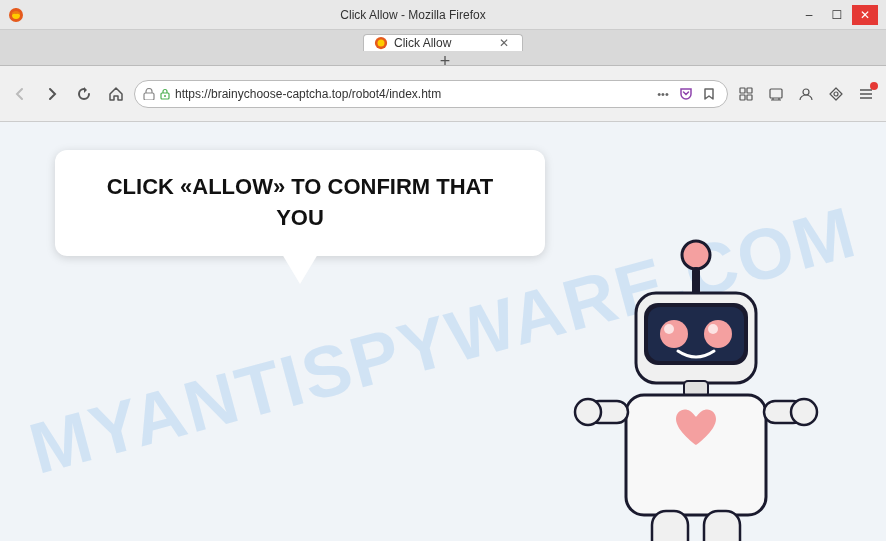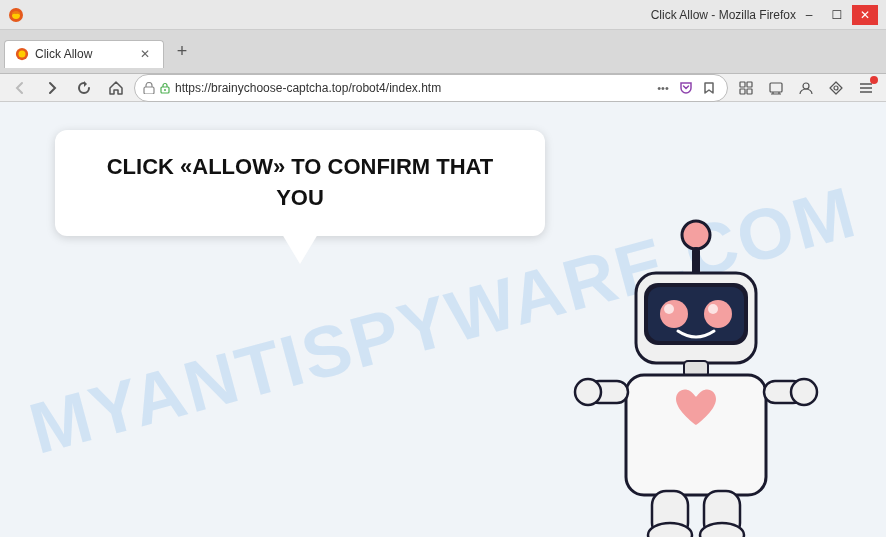--- a/index.html
+++ b/index.html
@@ -22,21 +22,21 @@
       user-select: none;
     }
     .title-bar-icon {
       width: 16px;
       height: 16px;
       margin-right: 6px;
       flex-shrink: 0;
     }
     .title-bar-text {
       flex: 1;
-      text-align: right;
+      text-align: center;
       font-size: 12px;
       color: #333;
     }
     .title-bar-controls {
       display: flex;
       gap: 2px;
     }
     .title-bar-btn {
       width: 26px;
       height: 20px;
@@ -52,23 +52,24 @@
     .title-bar-btn.close {
       background: #e53935;
       color: #fff;
     }
 
     
     .tab-bar {
       display: flex;
       align-items: center;
       background: #d9d9d9;
-      height: 44px;
+      height: 36px;
       padding: 0 4px;
       border-bottom: 1px solid #bbb;
+      flex-direction: column;
     }
     .tab {
       display: flex;
       align-items: center;
       background: #fff;
       height: 28px;
       padding: 0 10px;
       border-radius: 4px 4px 0 0;
       font-size: 12px;
       color: #333;
@@ -98,21 +99,21 @@
       display: flex; align-items: center; justify-content: center;
       color: #555;
       margin-left: 4px;
     }
 
     
     .toolbar {
       display: flex;
       align-items: center;
       background: #f0f0f0;
-      height: 28px;
+      height: 56px;
       padding: 0 6px;
       gap: 4px;
       border-bottom: 1px solid #ccc;
     }
     .toolbar-btn {
       width: 28px; height: 28px;
       border: none; background: transparent;
       cursor: pointer;
       border-radius: 50%;
       display: flex; align-items: center; justify-content: center;

